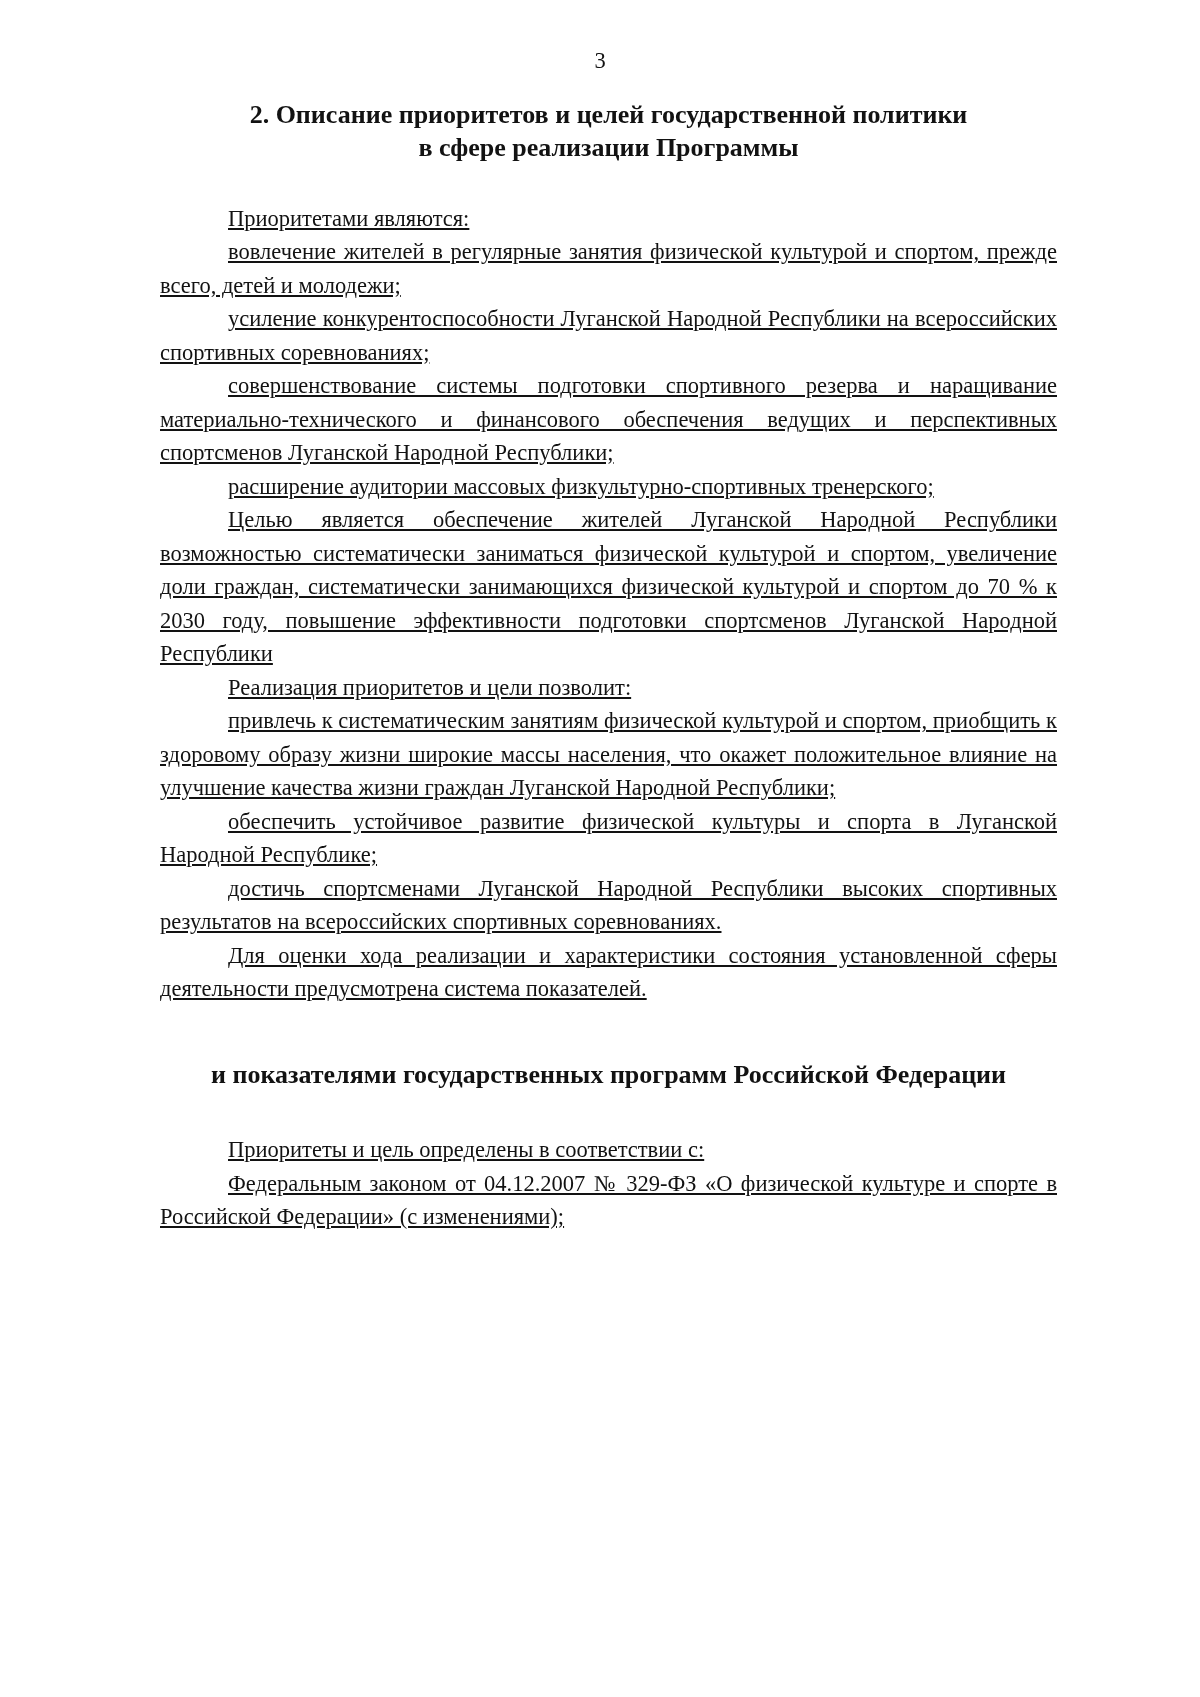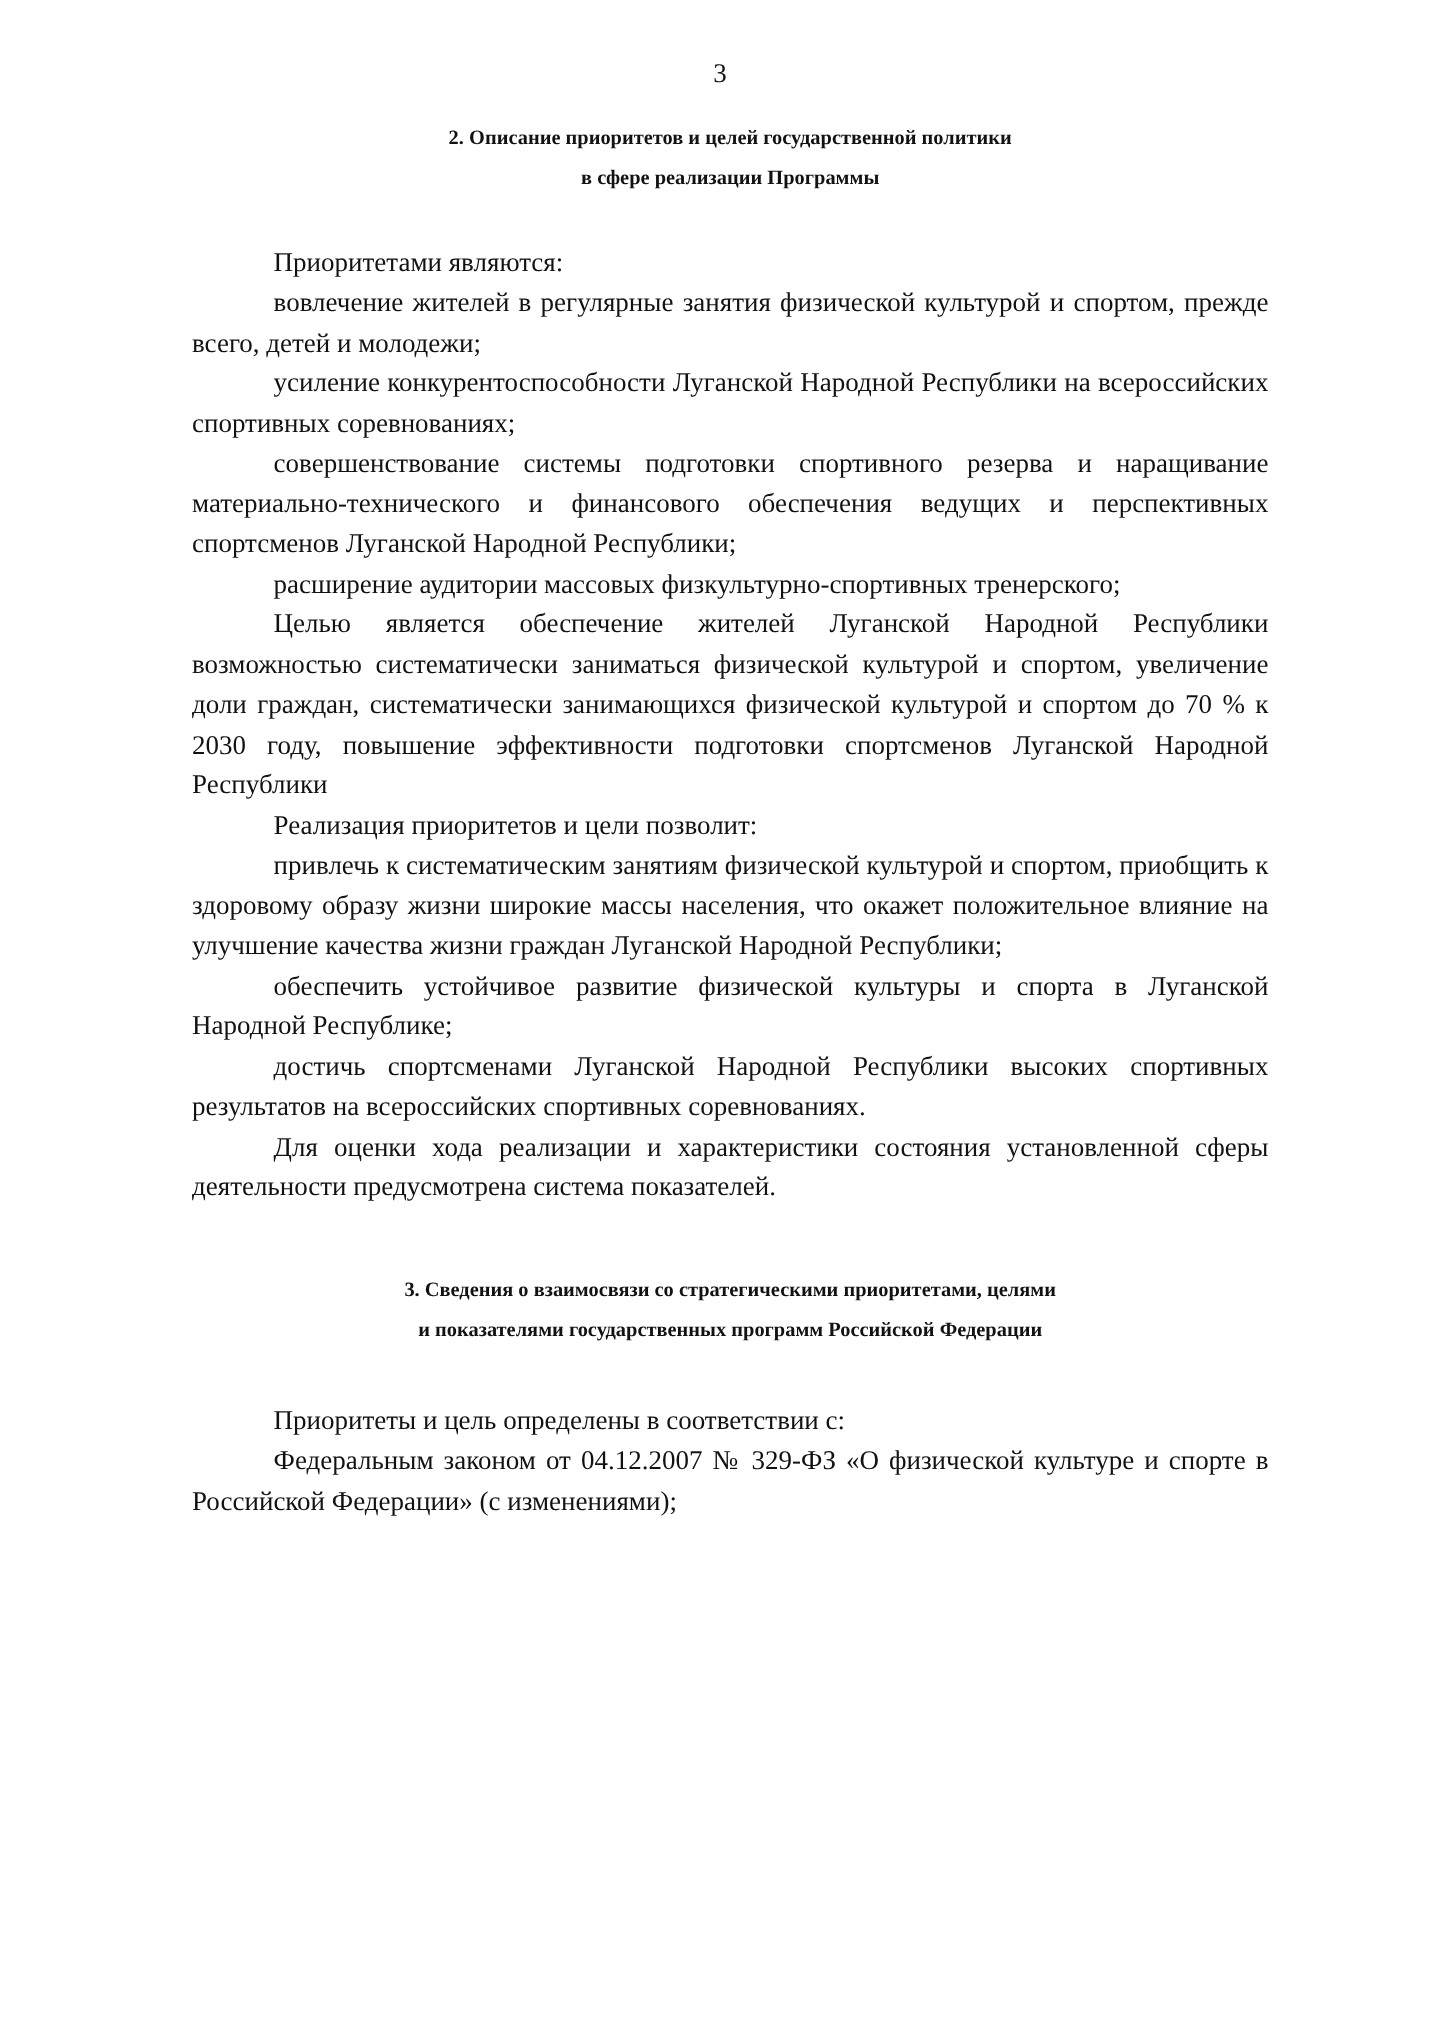--- a/index.html
+++ b/index.html
@@ -19,29 +19,30 @@
   .page-number {
     padding-top: 44px;
     text-align: center;
   }
   .content {
     padding: 0 143px 0 160px;
   }
   .heading {
     font-weight: bold;
     text-align: center;
-    font-size: 17px;
+    font-size: 26px;
     line-height: 33.5px;
   }
   .heading .hline { display: block; }
   .heading-2 { margin-top: 20px; margin-bottom: 37px; }
   .heading-3 { margin-top: 52px; margin-bottom: 42px; }
   p.para {
     text-indent: 68px;
     text-align: justify;
+    text-decoration: underline;
   }
 </style>
 </head>
 <body>
 
 <div class="page">
 
   <div class="page-number">3</div>
 
   <div class="content">
@@ -57,21 +58,20 @@
     <p class="para">совершенствование системы подготовки спортивного резерва и наращивание материально-технического и финансового обеспечения ведущих и перспективных спортсменов Луганской Народной Республики;</p>
     <p class="para">расширение аудитории массовых физкультурно-спортивных тренерского;</p>
     <p class="para">Целью является обеспечение жителей Луганской Народной Республики возможностью систематически заниматься физической культурой и спортом, увеличение доли граждан, систематически занимающихся физической культурой и спортом до 70 % к 2030 году, повышение эффективности подготовки спортсменов Луганской Народной Республики</p>
     <p class="para">Реализация приоритетов и цели позволит:</p>
     <p class="para">привлечь к систематическим занятиям физической культурой и спортом, приобщить к здоровому образу жизни широкие массы населения, что окажет положительное влияние на улучшение качества жизни граждан Луганской Народной Республики;</p>
     <p class="para">обеспечить устойчивое развитие физической культуры и спорта в Луганской Народной Республике;</p>
     <p class="para">достичь спортсменами Луганской Народной Республики высоких спортивных результатов на всероссийских спортивных соревнованиях.</p>
     <p class="para">Для оценки хода реализации и характеристики состояния установленной сферы деятельности предусмотрена система показателей.</p>
 
     <h2 class="heading heading-3">
-      <span class="hline">3. Сведения о взаимосвязи со стратегическими приоритетами, целями</span>
       <span class="hline">и показателями государственных программ Российской Федерации</span>
     </h2>
 
     <p class="para">Приоритеты и цель определены в соответствии с:</p>
     <p class="para">Федеральным законом от 04.12.2007 № 329-ФЗ «О физической культуре и спорте в Российской Федерации» (с изменениями);</p>
 
   </div>
 </div>
 
 </body></html>

